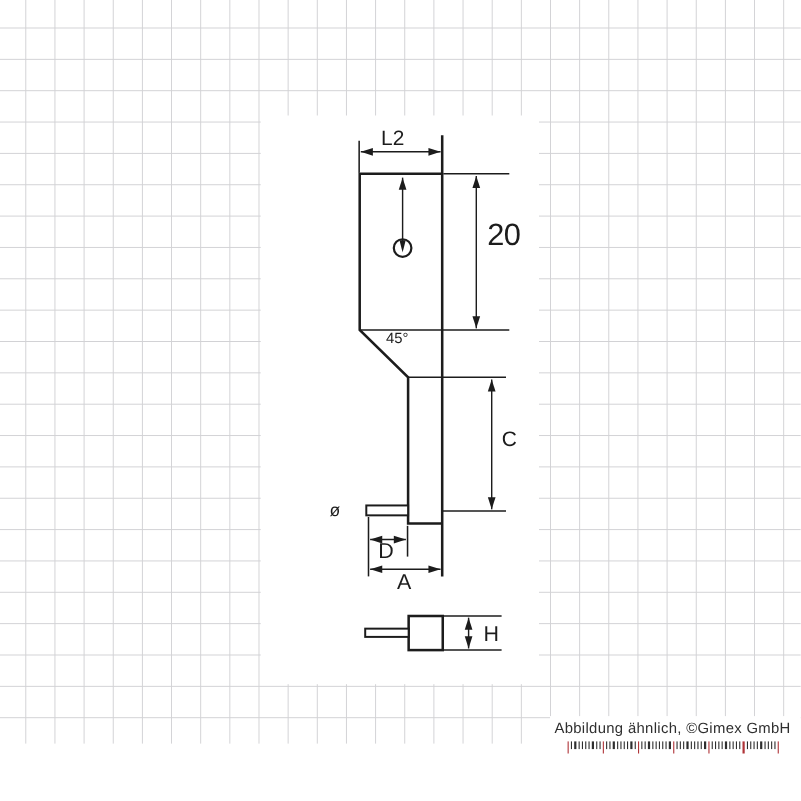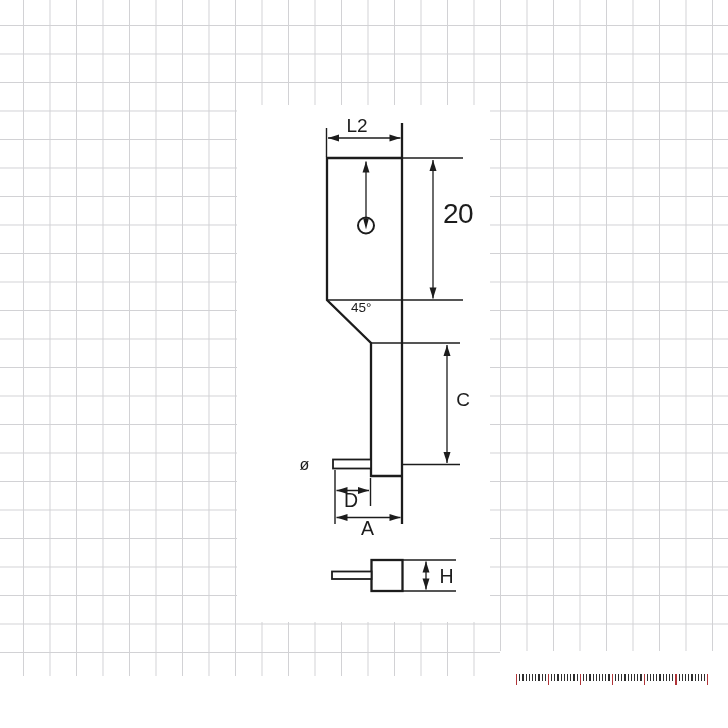--- a/index.html
+++ b/index.html
@@ -93,20 +93,21 @@
     <text x="458" y="222.5" font-size="28" text-anchor="middle" letter-spacing="-0.5">20</text>
     <text x="351" y="312" font-size="13.5" text-anchor="start">45°</text>
     <text x="463" y="405.5" font-size="19" text-anchor="middle">C</text>
     <text x="304.5" y="469.5" font-size="16" text-anchor="middle">ø</text>
     <text x="351" y="507" font-size="19.5" text-anchor="middle">D</text>
     <text x="367.5" y="535" font-size="19.5" text-anchor="middle">A</text>
     <text x="446.5" y="583" font-size="19.5" text-anchor="middle">H</text>
   </svg>
 
   <div class="footer-strip">
+    <div class="caption" style="color: rgb(47, 47, 47);">Abbildung ähnlich, ©Gimex GmbH</div>
     <div class="ruler">
         <span class="tick major" style="background: rgb(176, 52, 56);"></span>
         <span class="tick" style="background: rgb(46, 46, 46);"></span>
         <span class="tick" style="background: rgb(46, 46, 46);"></span>
         <span class="tick" style="background: rgb(46, 46, 46);"></span>
         <span class="tick" style="background: rgb(46, 46, 46);"></span>
         <span class="tick" style="background: rgb(46, 46, 46);"></span>
         <span class="tick" style="background: rgb(46, 46, 46);"></span>
         <span class="tick" style="background: rgb(46, 46, 46);"></span>
         <span class="tick" style="background: rgb(46, 46, 46);"></span>

